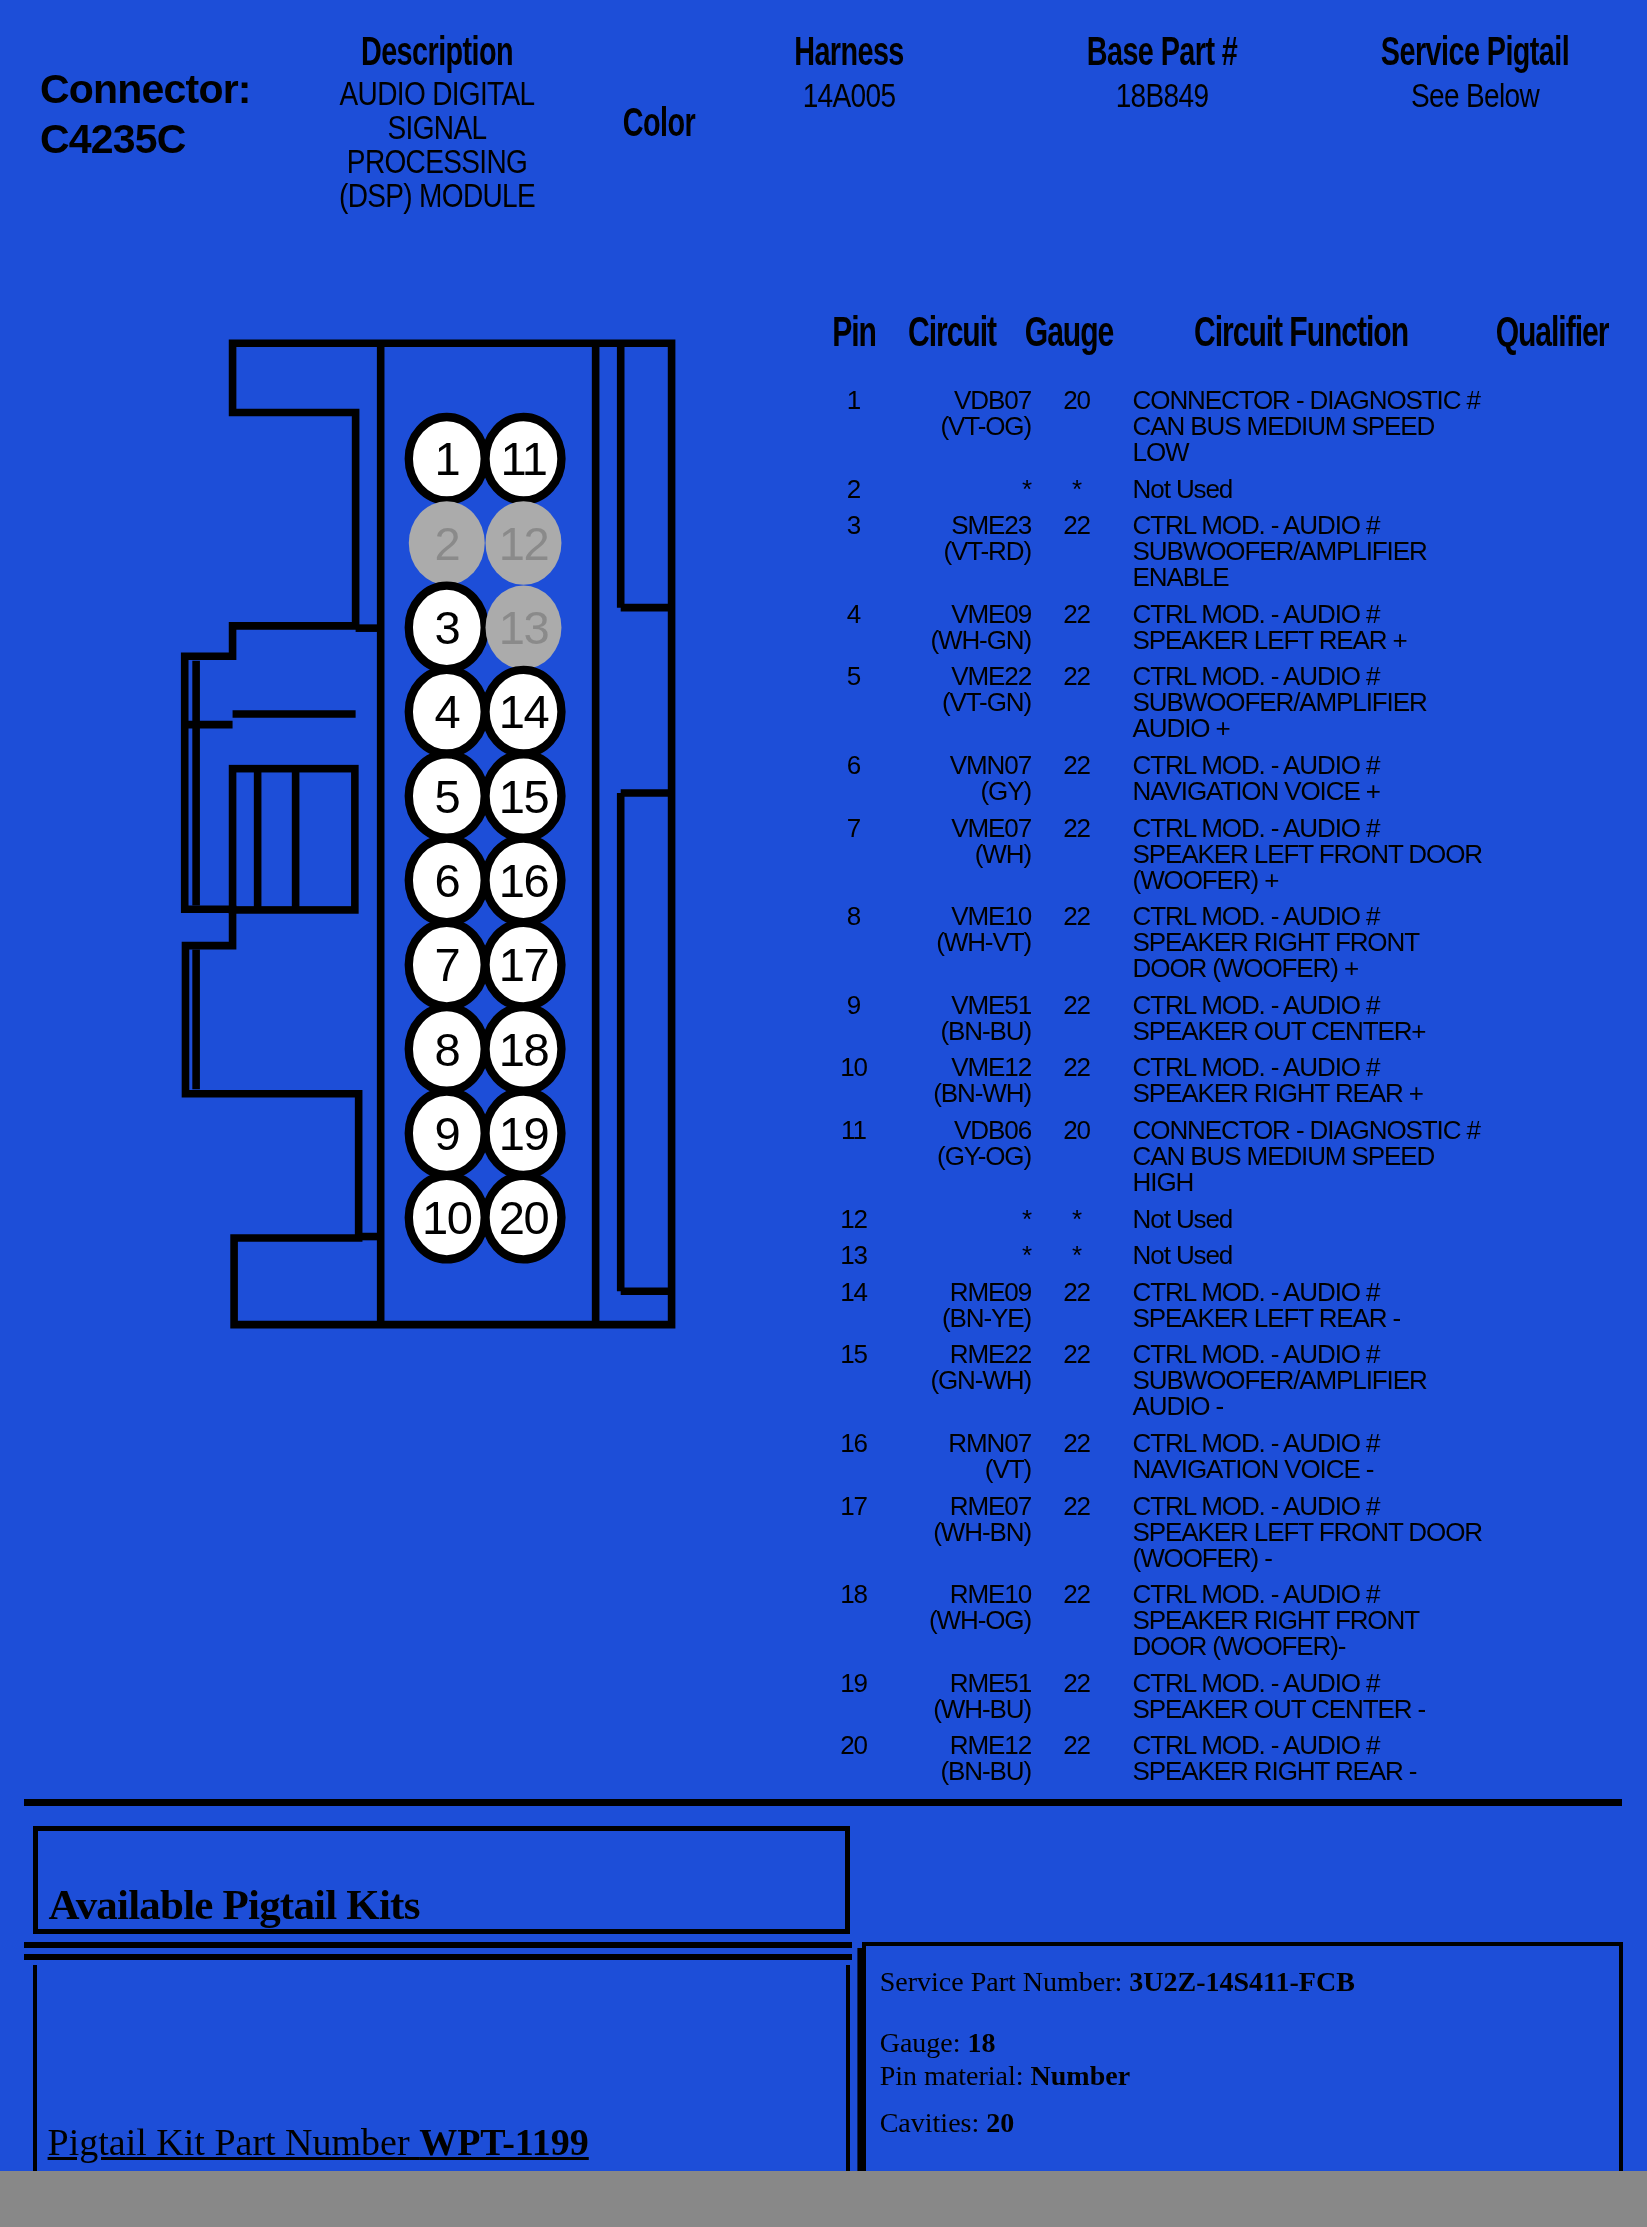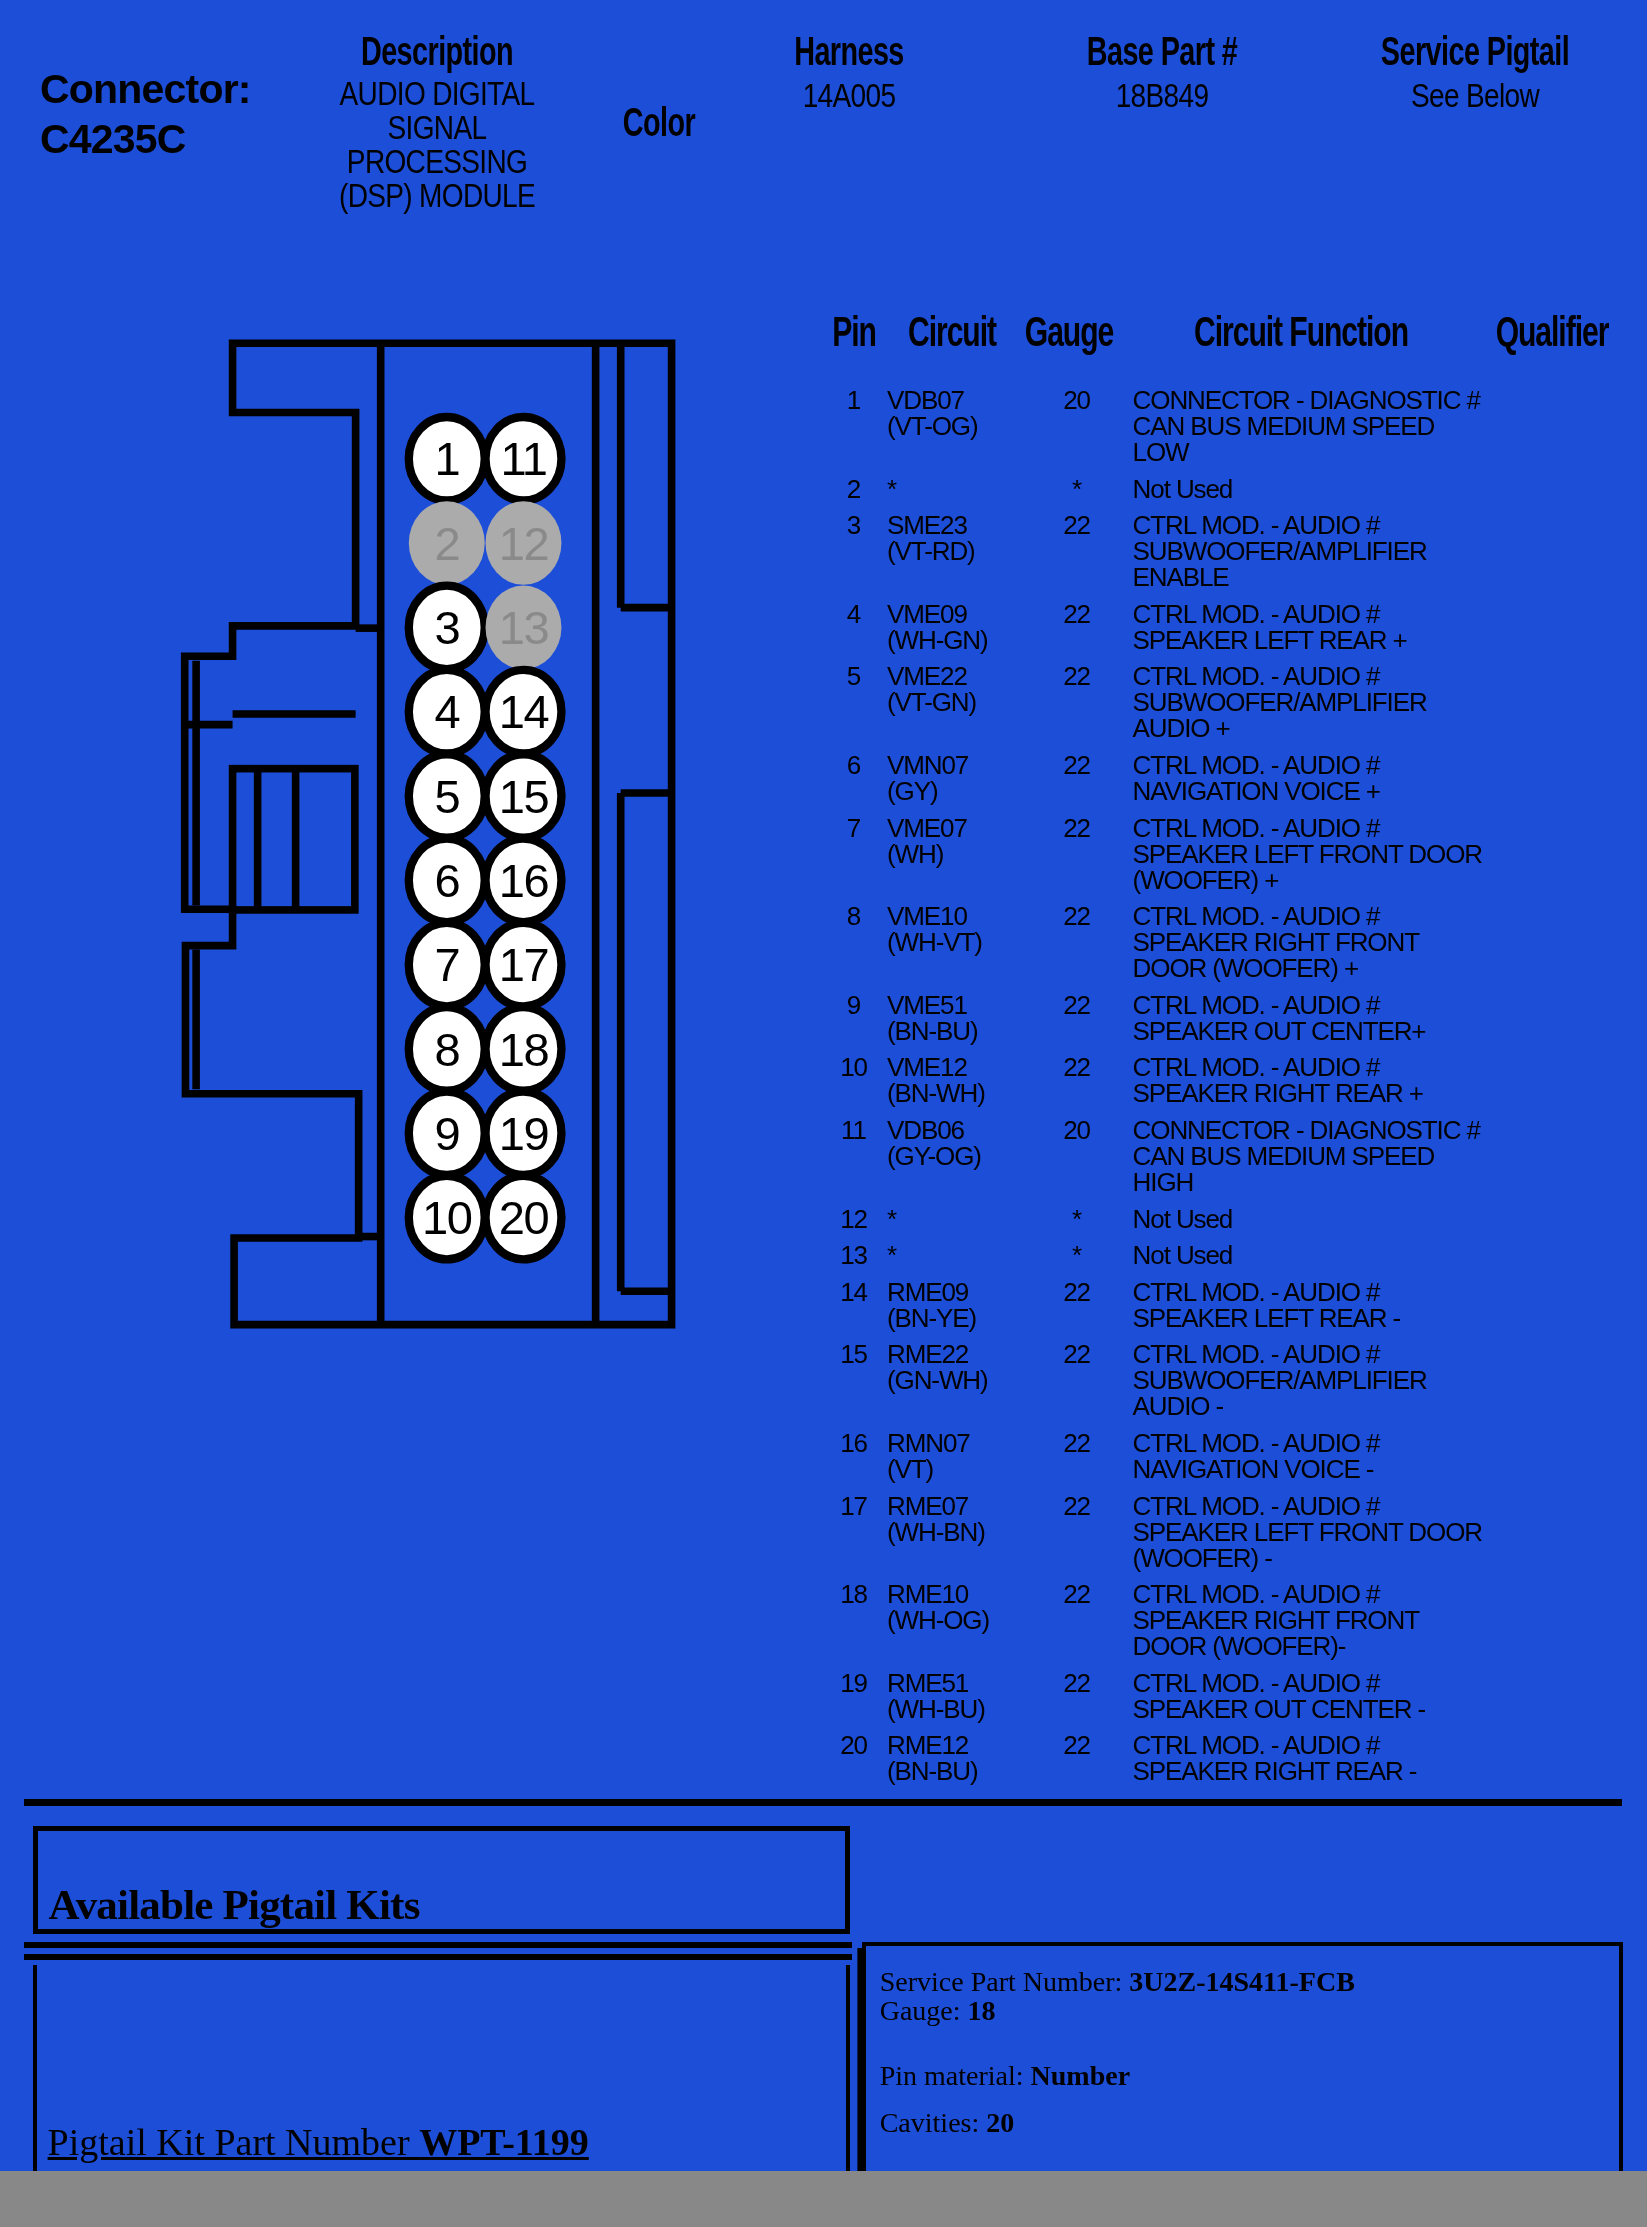--- a/index.html
+++ b/index.html
@@ -21,21 +21,21 @@
     font-size:33px;line-height:34px;text-align:center;white-space:nowrap;letter-spacing:-0.8px;}
   
   .pth{
     position:absolute;top:307px;font-size:43px;font-weight:bold;white-space:nowrap;
     transform:translateX(-50%) scaleX(0.70);letter-spacing:-1.5px;
   }
   #rows{position:absolute;left:820px;top:387px;width:827px;}
   .prow{display:grid;grid-template-columns:67px 144px 91px 1fr;margin-bottom:10.6px;
     font-size:26px;line-height:26px;letter-spacing:-1.1px;}
   .prow .c-pin{text-align:center;}
-  .prow .c-circuit{text-align:left;}
+  .prow .c-circuit{text-align:right;}
   .prow .c-gauge{text-align:center;}
   .prow .c-func{padding-left:10.6px;}
   
   .rule{position:absolute;background:#000;}
   .box{position:absolute;box-sizing:border-box;}
   .serif{font-family:"Liberation Serif",serif;}
   #apk-box{left:33px;top:1826px;width:817px;height:108px;border:5.3px solid #000;
     display:flex;align-items:flex-end;}
   #apk-box span{font-size:43px;font-weight:bold;letter-spacing:-0.8px;padding-left:10.6px;}
   #left-cell{left:33px;top:1965px;width:817px;height:242px;border-left:4.6px solid #000;border-right:4.6px solid #000;}
@@ -285,21 +285,21 @@
   <div class="box serif" id="left-cell">
     <div id="pigtail-line">
       <span>Pigtail Kit Part Number </span><b>WPT-1199</b>
     </div>
   </div>
 
   <div class="box serif" id="right-cell">
     <div class="svc-line" style="top:20px">
       <span>Service Part Number: </span><b>3U2Z-14S411-FCB</b>
     </div>
-    <div class="svc-line" style="top:49px">
+    <div class="svc-line" style="top:81px">
       <span>Gauge: </span><b>18</b>
     </div>
     <div class="svc-line" style="top:114px">
       <span>Pin material: </span><b>Number</b>
     </div>
     <div class="svc-line" style="top:161px">
       <span>Cavities: </span><b>20</b>
     </div>
     <div class="svc-line" style="top:238px">Vehicle Uses</div>
   </div>

